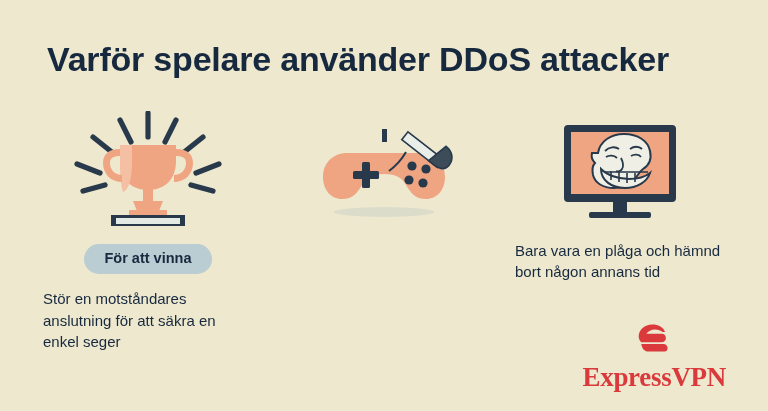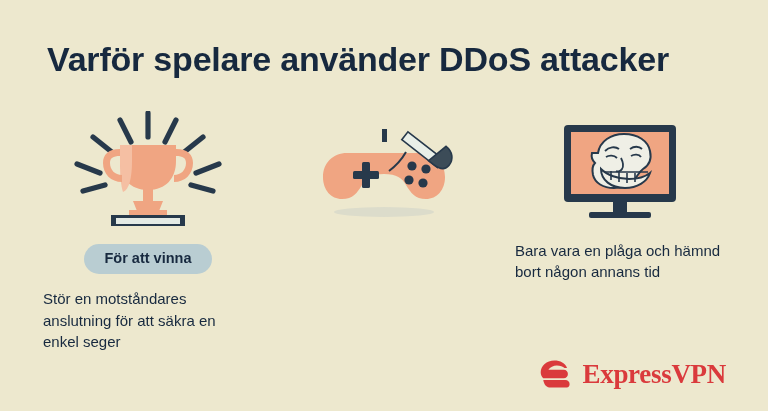--- a/index.html
+++ b/index.html
@@ -81,20 +81,21 @@
     line-height: 1.42;
     color: #17293F;
   }
 
   
   .logo {
     position: absolute;
     right: 42px;
     bottom: 20px;
     display: flex;
+    flex-direction: column;
     align-items: center;
     gap: 9px;
   }
   .logo-mark {
     width: 34px;
     height: 34px;
     display: block;
   }
   .logo-word {
     font-family: "Liberation Serif", serif;

